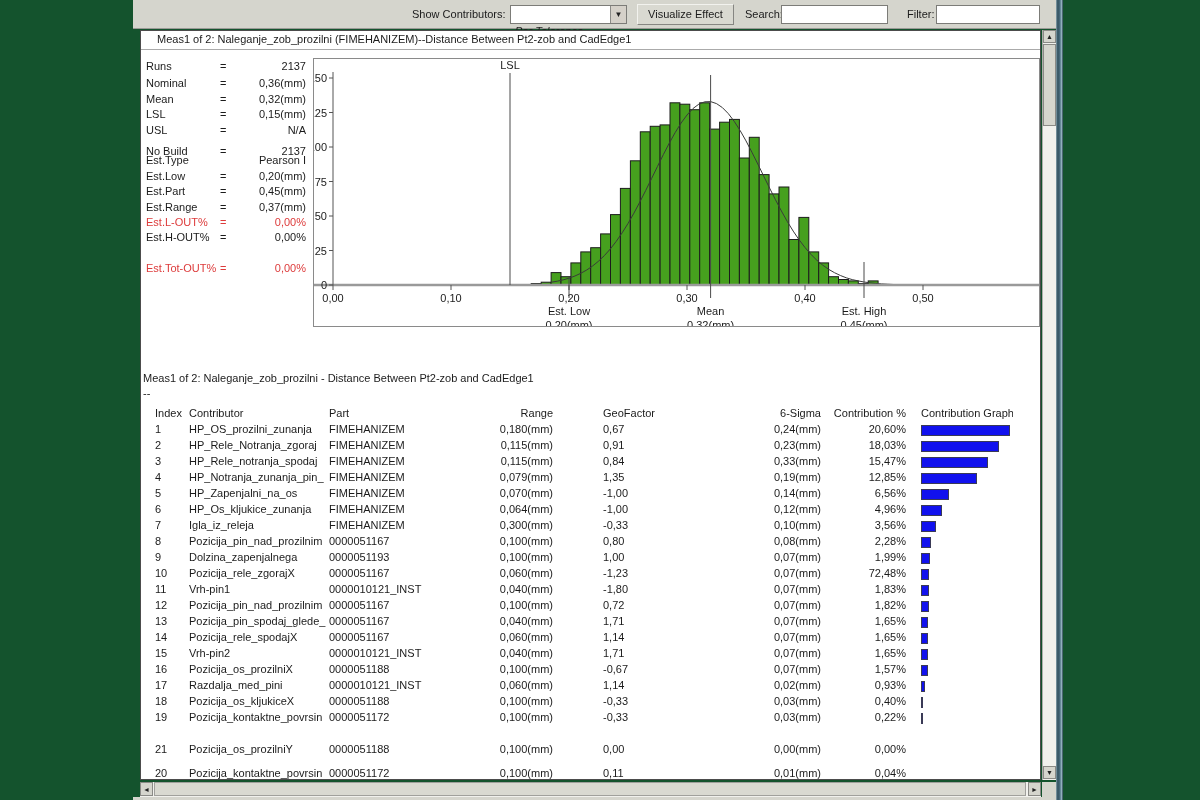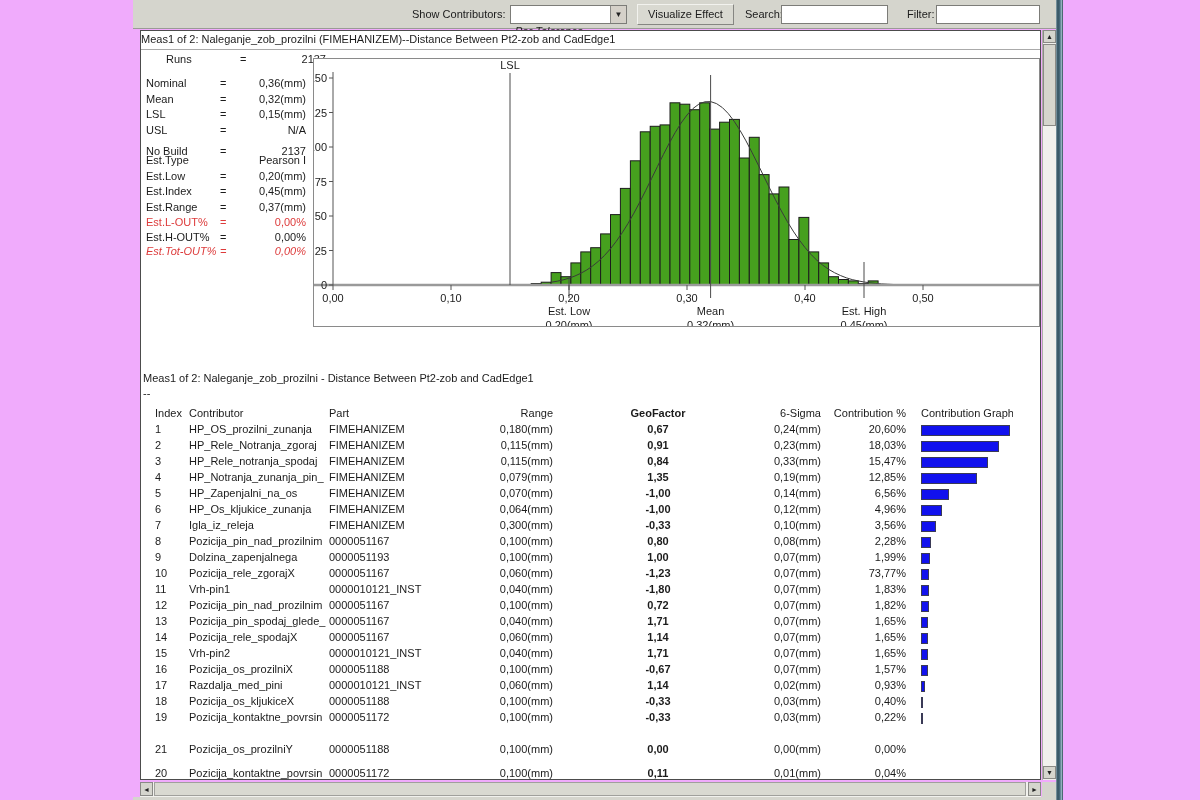--- a/index.html
+++ b/index.html
@@ -1,55 +1,55 @@
 <!DOCTYPE html>
 <html><head>
 <meta charset="utf-8">
 <style>
   * { margin:0; padding:0; box-sizing:border-box; }
   html,body { background:#ffffff; }
   body { font-family:"Liberation Sans","DejaVu Sans",sans-serif; font-size:11px; color:#1b1b1b; }
-  #screen { position:relative; width:1200px; height:800px; background:#f0abfc; overflow:hidden; }
+  #screen { position:relative; width:1200px; height:800px; background:#14532d; overflow:hidden; }
 
   
   .tab-remnant { position:absolute; top:0; height:5px; background:#777; border:1px solid #555; }
 
   
   #toolbar { position:absolute; left:133px; top:0; width:923px; height:29px; background:#d5d5cd; border-bottom:1px solid #9a9a96; }
   .tb-label { position:absolute; top:8px; white-space:nowrap; }
   .tb-input { position:absolute; top:5px; height:19px; background:#fff; border:1px solid #7c7c78; font:11px "Liberation Sans",sans-serif; padding:0 3px; }
   #show-contrib-select { position:absolute; left:510px; top:5px; width:117px; height:19px; background:#fff; border:1px solid #7c7c78; }
   #show-contrib-select .sel-text { position:absolute; left:4px; top:19px; white-space:nowrap;font-style:italic; }
   #show-contrib-select .sel-btn { position:absolute; right:0; top:0; width:16px; height:17px; background:#d5d1c9; border-left:1px solid #8a8a86; text-align:center; font-size:8px; line-height:17px; color:#222; }
   #visualize-btn { position:absolute; left:637px; top:4px; width:97px; height:21px; background:#d9d9d1; border:1px solid #868682; border-top-color:#f2f2ee; border-left-color:#f2f2ee; text-align:center; line-height:19px; cursor:default; }
 
   
   #panel { position:absolute; left:140px; top:30px; width:901px; height:750px; background:#fff; border:1px solid #4c4c4c; }
-  #panel-title { position:absolute; left:0; top:2px; width:895px; height:15px; white-space:nowrap; overflow:hidden; }
+  #panel-title { position:absolute; left:16px; top:2px; width:895px; height:15px; white-space:nowrap; overflow:hidden; }
   #panel-title-sep { position:absolute; left:0; top:18px; width:899px; border-top:1px solid #aaa; }
 
   
   .stat-row { position:absolute; left:5px; width:160px; height:15px; }
   .stat-row .lbl { position:absolute; left:0; white-space:nowrap; }
   .stat-row .eq  { position:absolute; left:74px; }
   .stat-row .val { position:absolute; right:0; white-space:nowrap; }
   .stat-red { color:#dd3b3b; }
 
   
   #chart-box { position:absolute; left:172px; top:27px; width:727px; height:269px; border:1px solid #8a8a8a; background:#fff; }
 
   
   #section-title { position:absolute; left:2px; top:341px; white-space:nowrap; }
   #section-subtitle { position:absolute; left:2px; top:356px; }
   .tcell { position:absolute; height:15px; white-space:nowrap; overflow:hidden; }
   .c-index { left:2px;  width:32px; }
   .c-contrib { left:36px; width:139px; }
   .c-part { left:176px; width:132px; }
   .c-range { left:290px; width:110px; text-align:right; }
-  .c-geo { left:450px; width:110px; text-align:center;font-weight:bold; }
+  .c-geo { left:450px; width:110px; text-align:left; }
   .c-sigma { left:568px; width:100px; text-align:right; }
   .c-pct { left:653px; width:100px; text-align:right; }
   .c-graph { left:768px; width:92px; }
   .t-row { position:absolute; left:12px; width:899px; height:16px; }
   .gbar { position:absolute; left:768px; top:2px; height:11px; background:#1111ee; border:1px solid #3a3a56; }
   .blue { color:#3a3acc; }
 
   
   #vscroll { position:absolute; left:1042px; top:30px; width:14px; height:750px; background:#f1f1ed; border-left:1px solid #b0b0ac; }
   .sb-btn { position:absolute; background:#d5d5cd; border:1px solid #8a8a86; text-align:center; color:#222; }
@@ -84,21 +84,21 @@
     <input class="tb-input" style="left: 648px; width: 107px;" value="">
     <span class="tb-label" style="left:774px;">Filter:</span>
     <input class="tb-input" style="left: 803px; width: 104px;" value="">
   </div>
 
   <div id="panel">
     <div id="panel-title">Meas1 of 2: Naleganje_zob_prozilni (FIMEHANIZEM)--Distance Between Pt2-zob and CadEdge1</div>
     <div id="panel-title-sep"></div>
 
     <div id="stats-block">
-        <div class="stat-row" style="top: 22px; margin-left: 20px;">
+        <div class="stat-row" style="top: 29px;">
           <span class="lbl">Runs</span>
           <span class="eq">=</span>
           <span class="val">2137</span>
         </div>
         <div class="stat-row" style="top: 46.4px;">
           <span class="lbl">Nominal</span>
           <span class="eq">=</span>
           <span class="val">0,36(mm)</span>
         </div>
         <div class="stat-row" style="top: 61.8px;">
@@ -125,40 +125,40 @@
           <span class="lbl">Est.Type</span>
           <span class="eq"></span>
           <span class="val">Pearson I</span>
         </div>
         <div class="stat-row" style="top: 138.8px;">
           <span class="lbl">Est.Low</span>
           <span class="eq">=</span>
           <span class="val">0,20(mm)</span>
         </div>
         <div class="stat-row" style="top: 154.2px;">
-          <span class="lbl">Est.Index</span>
+          <span class="lbl">Est.Part</span>
           <span class="eq">=</span>
           <span class="val">0,45(mm)</span>
         </div>
         <div class="stat-row" style="top: 169.6px;">
           <span class="lbl">Est.Range</span>
           <span class="eq">=</span>
           <span class="val">0,37(mm)</span>
         </div>
         <div class="stat-row stat-red" style="top: 185px;">
           <span class="lbl">Est.L-OUT%</span>
           <span class="eq">=</span>
           <span class="val">0,00%</span>
         </div>
         <div class="stat-row" style="top: 200.4px;">
           <span class="lbl">Est.H-OUT%</span>
           <span class="eq">=</span>
           <span class="val">0,00%</span>
         </div>
-        <div class="stat-row stat-red" style="top: 214px; font-style: italic;">
+        <div class="stat-row stat-red" style="top: 231px;">
           <span class="lbl">Est.Tot-OUT%</span>
           <span class="eq">=</span>
           <span class="val">0,00%</span>
         </div>
       </div>
 
     <div id="chart-box">
       <svg id="chart-svg" width="725" height="267" viewBox="0 0 725 267">
           <rect x="217.2" y="224.6" width="9.9" height="1.4" fill="#46a01e" stroke="#1c1c1c" stroke-width="1"></rect>
           <rect x="227.2" y="223.2" width="9.9" height="2.8" fill="#46a01e" stroke="#1c1c1c" stroke-width="1"></rect>
@@ -343,21 +343,21 @@
           <span class="tcell c-pct">1,99%</span>
           <div class="gbar" style="width: 9px; background: rgb(17, 17, 238);"></div>
         </div>
         <div class="t-row" style="top: 536px;">
           <span class="tcell c-index">10</span>
           <span class="tcell c-contrib">Pozicija_rele_zgorajX</span>
           <span class="tcell c-part">0000051167</span>
           <span class="tcell c-range">0,060(mm)</span>
           <span class="tcell c-geo">-1,23</span>
           <span class="tcell c-sigma">0,07(mm)</span>
-          <span class="tcell c-pct">73,77%</span>
+          <span class="tcell c-pct">72,48%</span>
           <div class="gbar" style="width: 8px; background: rgb(17, 17, 238);"></div>
         </div>
         <div class="t-row" style="top: 552px;">
           <span class="tcell c-index">11</span>
           <span class="tcell c-contrib">Vrh-pin1</span>
           <span class="tcell c-part">0000010121_INST</span>
           <span class="tcell c-range">0,040(mm)</span>
           <span class="tcell c-geo">-1,80</span>
           <span class="tcell c-sigma">0,07(mm)</span>
           <span class="tcell c-pct">1,83%</span>

